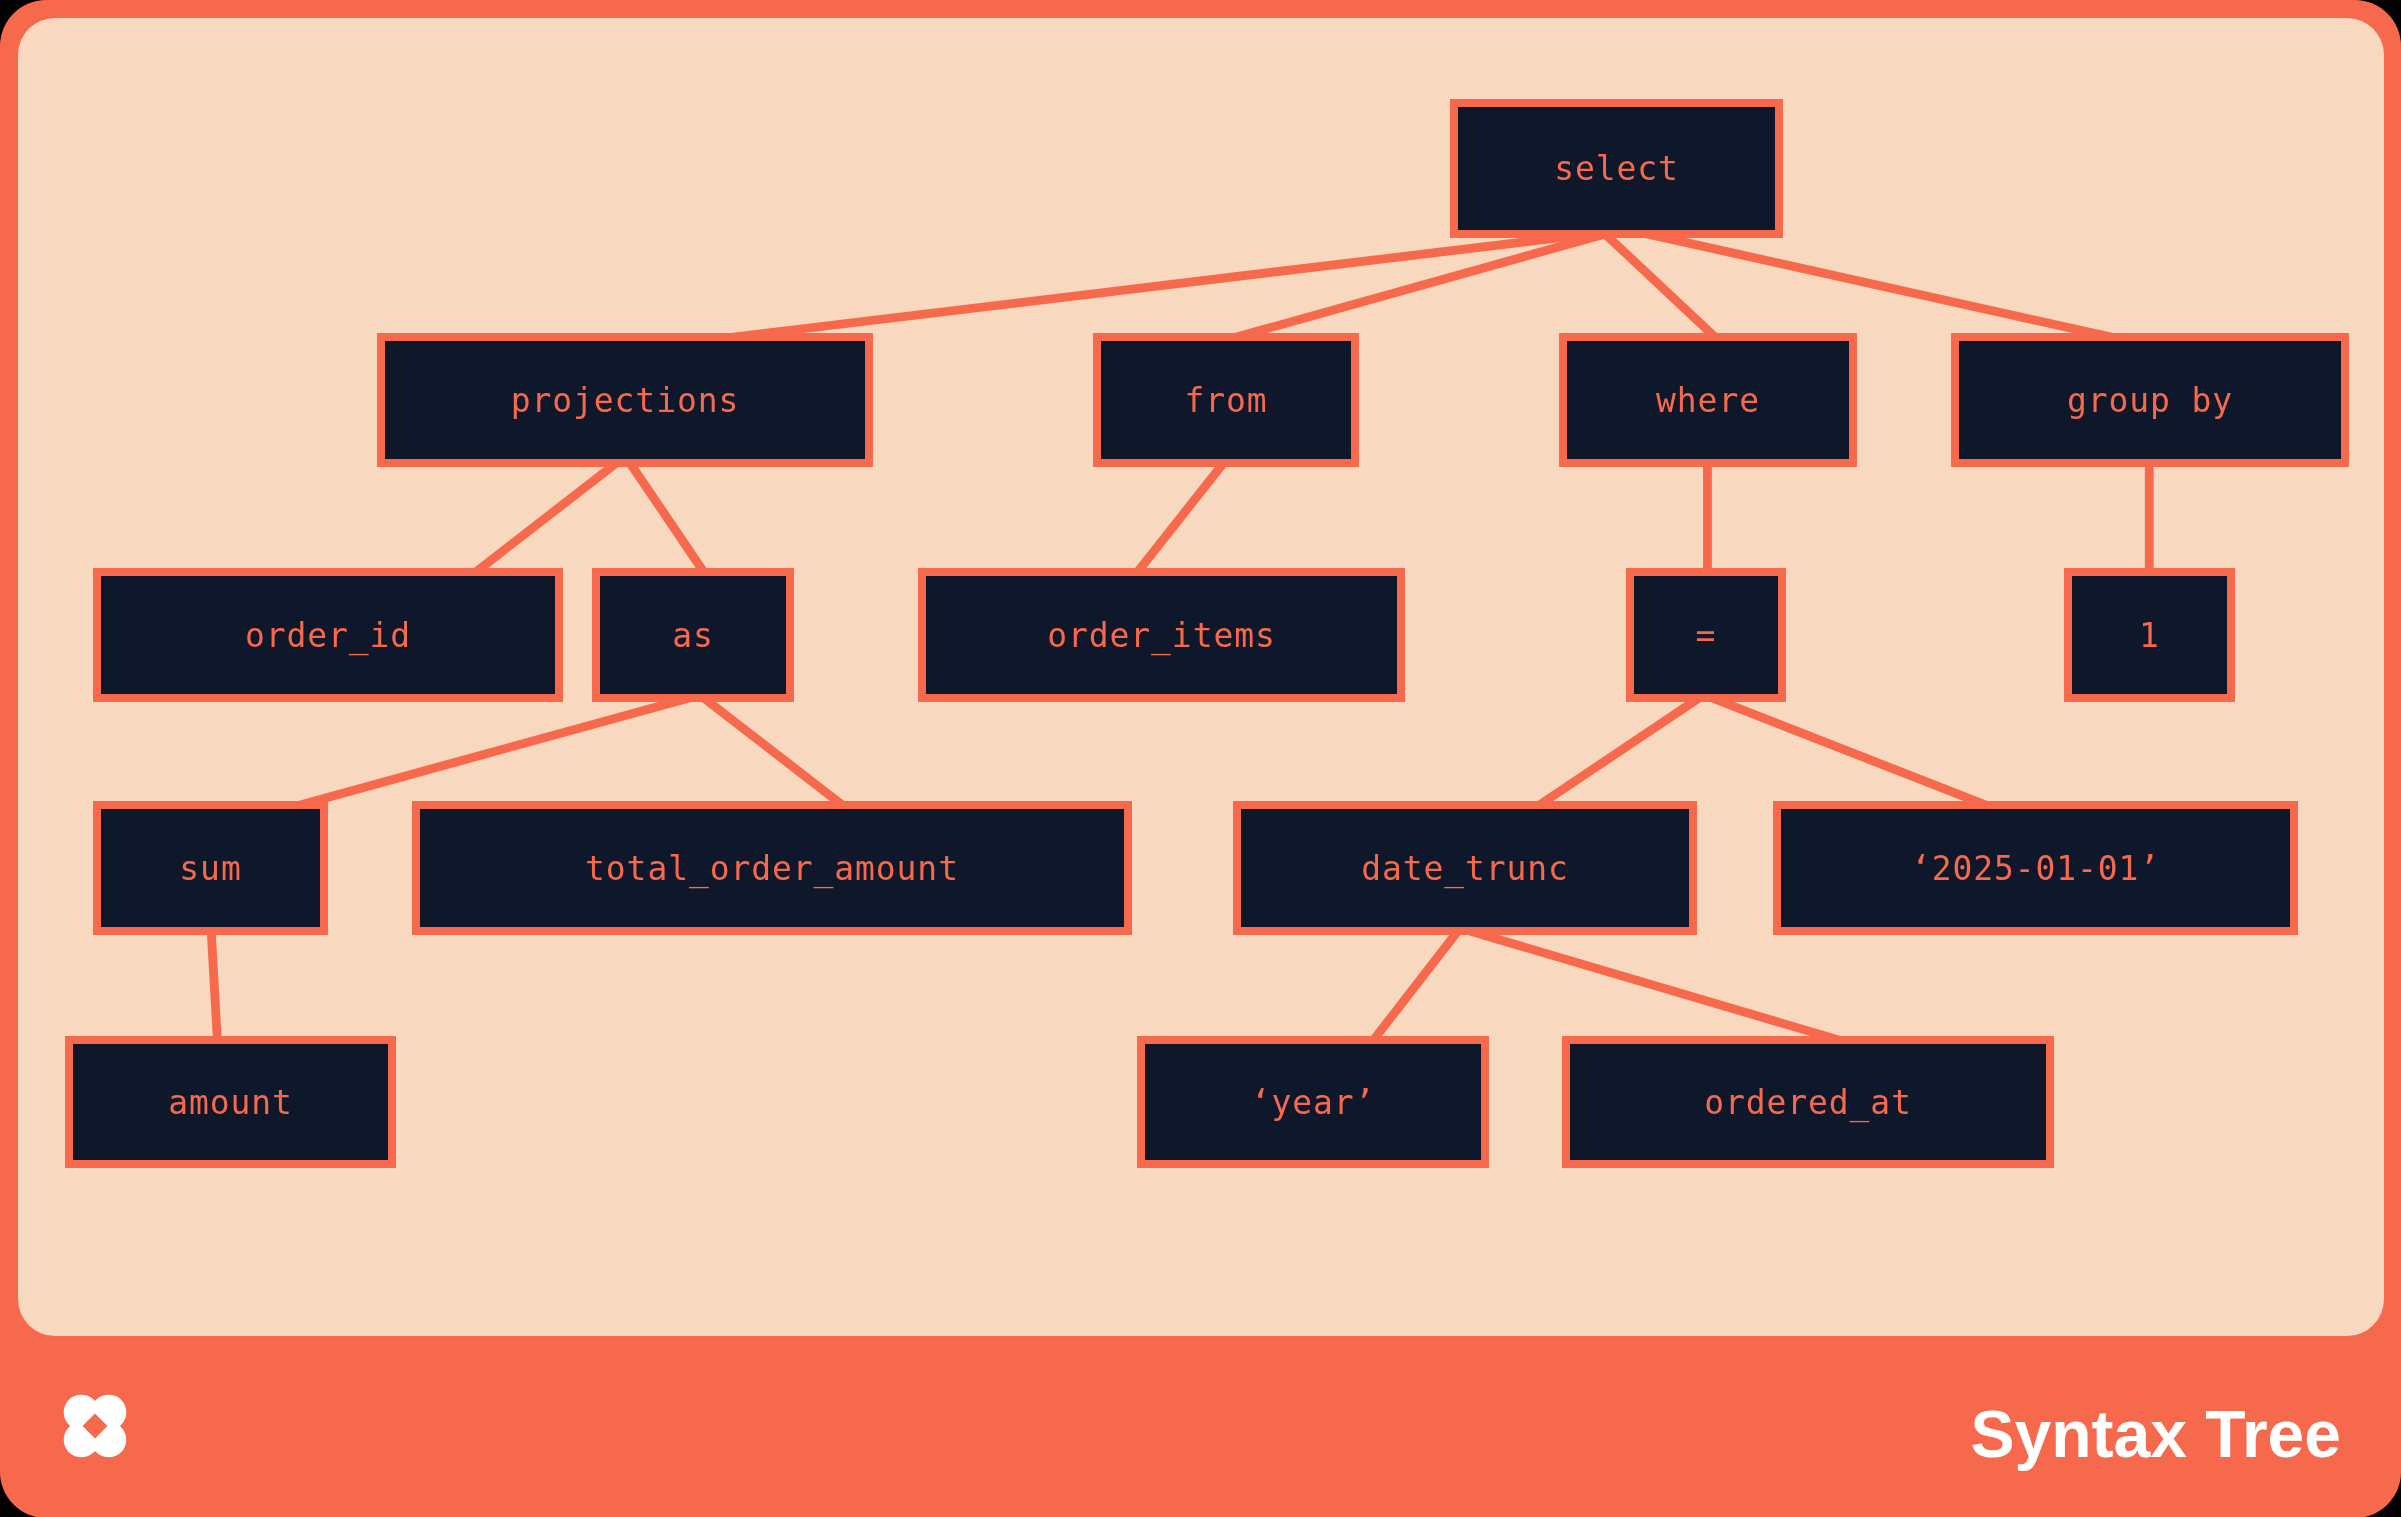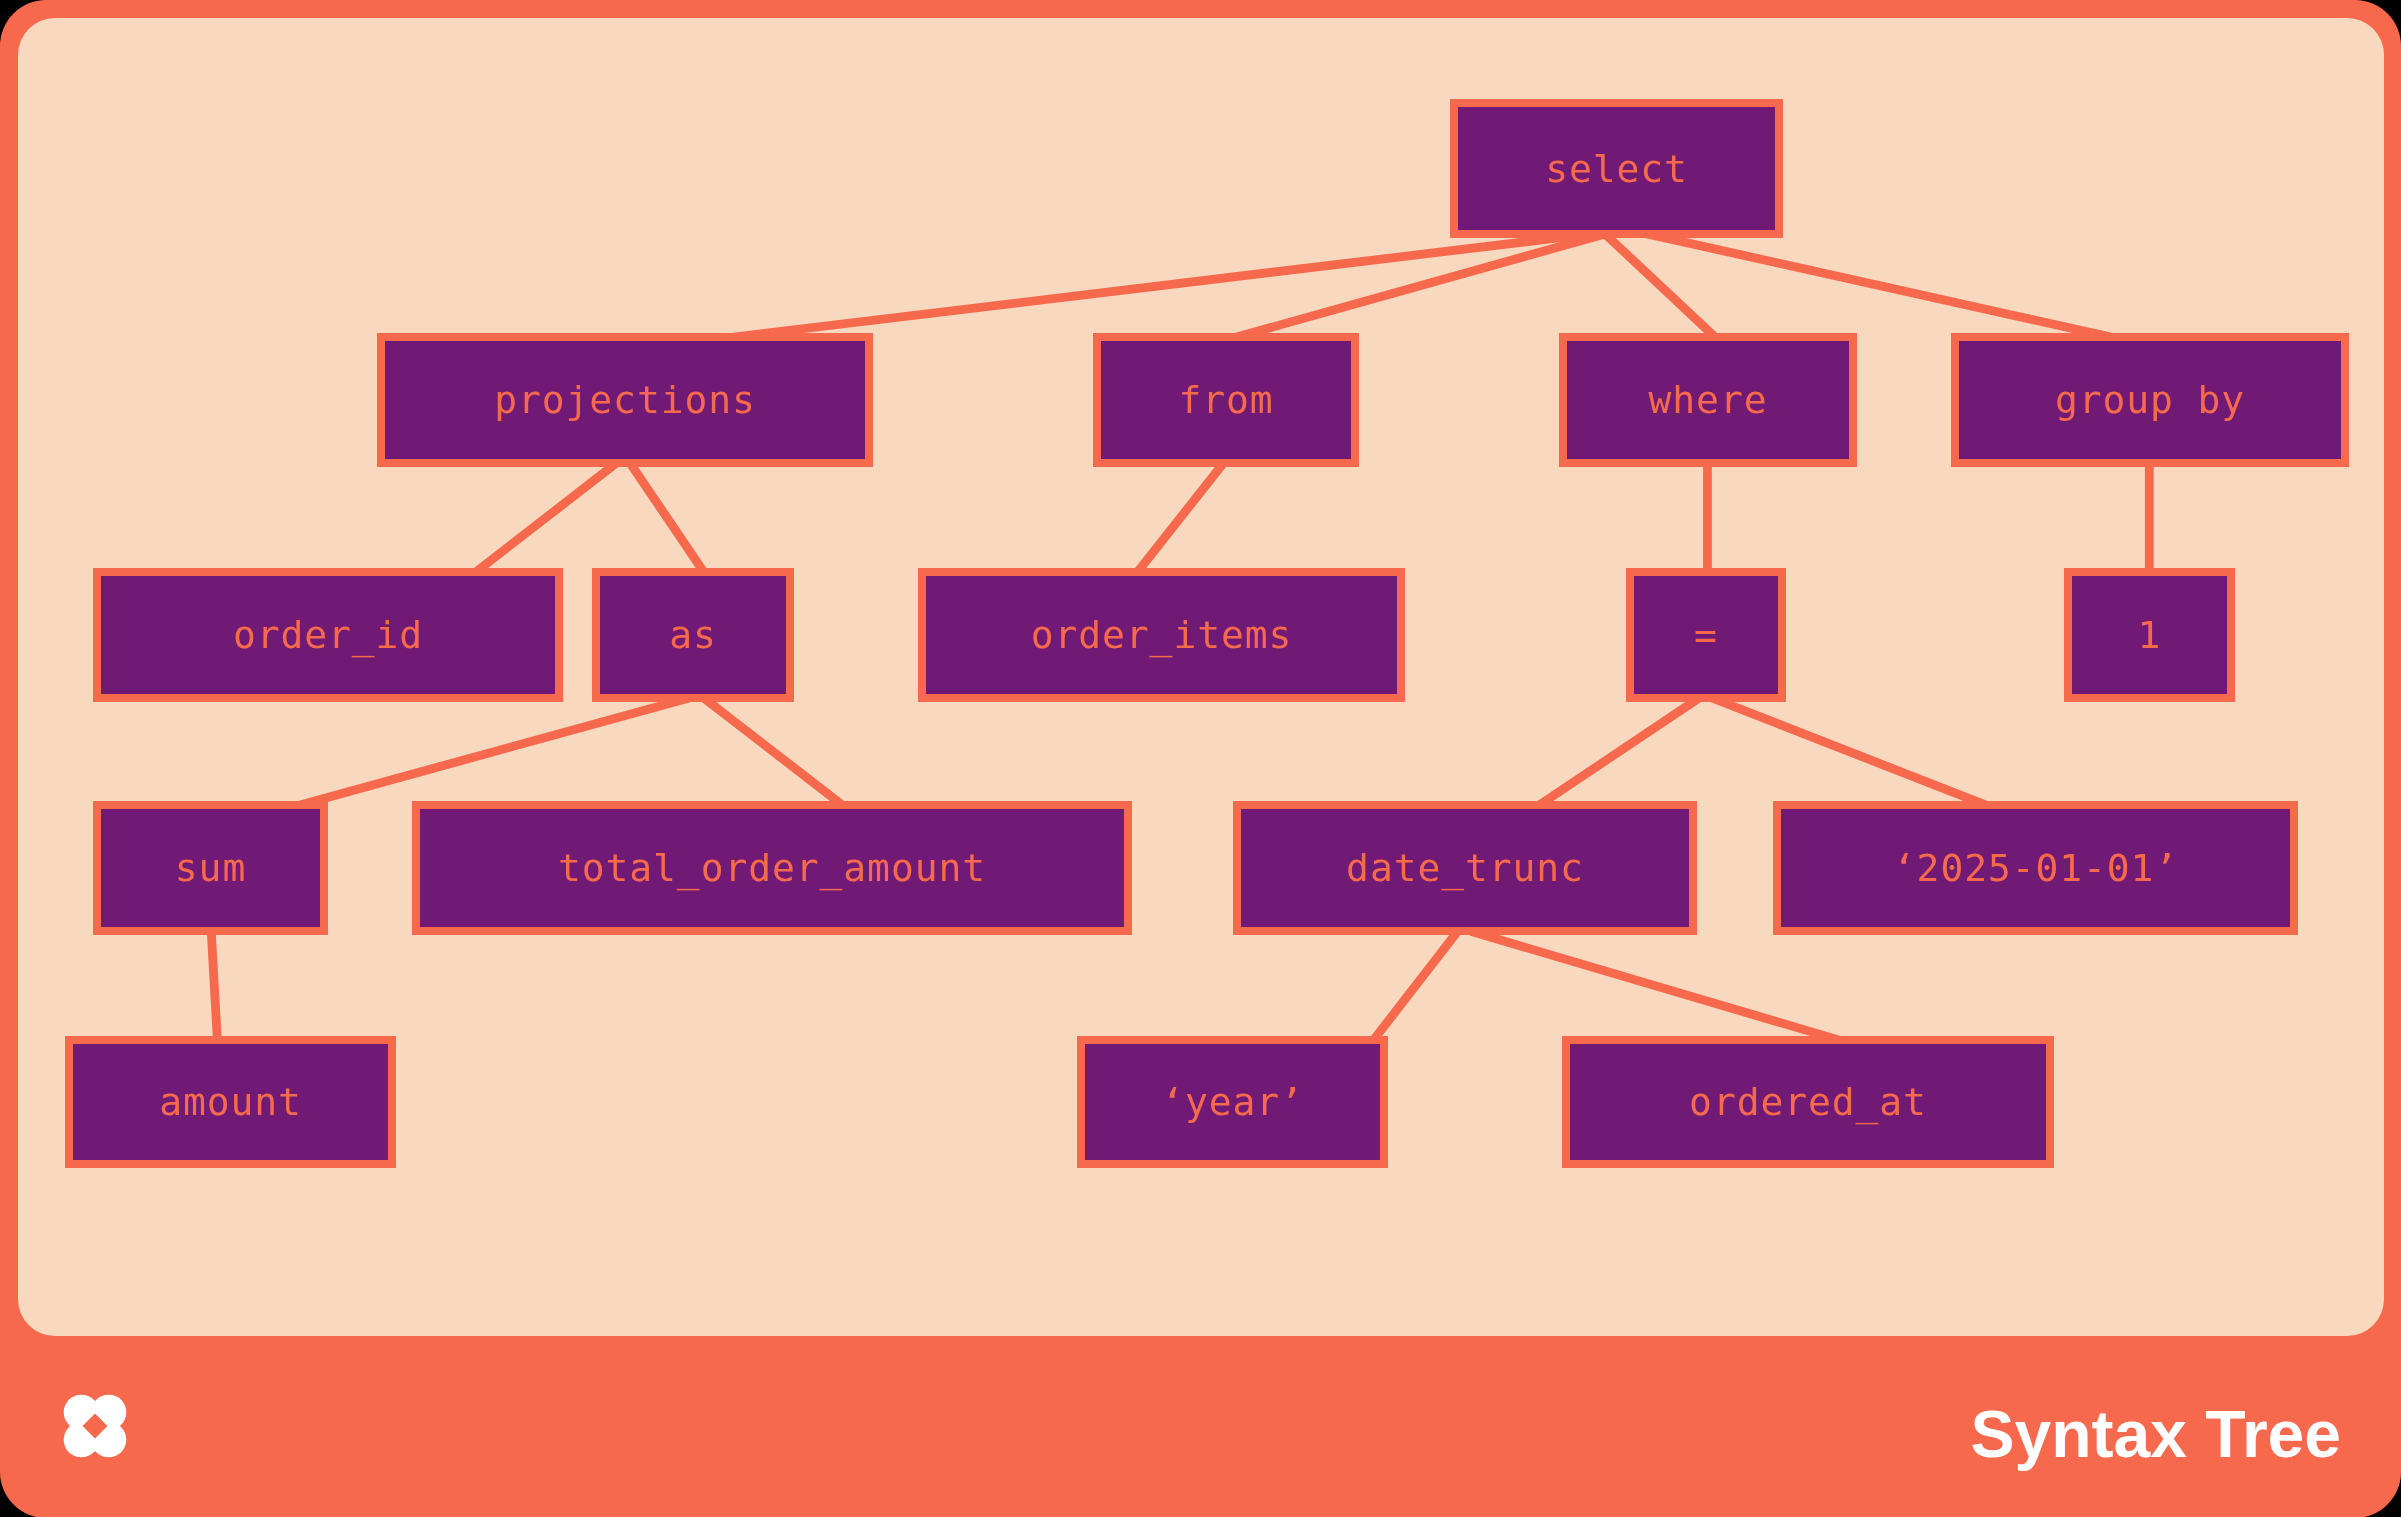--- a/index.html
+++ b/index.html
@@ -3,23 +3,23 @@
 <meta charset="utf-8">
 <style>
   html,body{margin:0;padding:0;background:#000;}
   #canvas{position:relative;width:2401px;height:1518px;overflow:hidden;
           font-family:"DejaVu Sans Mono",monospace;}
   .frame{position:absolute;inset:0;background:#F7694C;border-radius:46px;}
   .card{position:absolute;left:17.6px;top:17.6px;width:2366px;height:1318px;
         background:#F8D8BE;border-radius:37px;}
   svg.edges{position:absolute;left:0;top:0;}
   .edge{stroke:#F7694C;stroke-width:10;stroke-linecap:round;}
-  .node{position:absolute;background:#701a75;border:8.8px solid #F7694C;
+  .node{position:absolute;background:#0f172a;border:8.8px solid #F7694C;
         box-sizing:border-box;display:flex;align-items:center;justify-content:center;
-        color:#F7694C;font-size:38px;letter-spacing:0.9px;white-space:nowrap;}
+        color:#F7694C;font-size:33px;letter-spacing:0.9px;white-space:nowrap;}
   .footer-title{position:absolute;right:60px;top:1396px;color:#FFFFFF;
         font-family:"Liberation Sans",sans-serif;font-weight:700;font-size:66px;}
   .logo{position:absolute;left:51px;top:1382px;width:88px;height:88px;}
 </style>
 </head>
 <body>
 
 <div id="canvas">
   <div class="frame"></div>
   <div class="card"></div>
@@ -55,21 +55,21 @@
   <div class="node" style="left:918px;top:568px;width:487px;height:134px;">order_items</div>
   <div class="node" style="left:1626px;top:568px;width:160px;height:134px;">=</div>
   <div class="node" style="left:2064px;top:568px;width:171px;height:134px;">1</div>
 
   <div class="node" style="left:93px;top:801px;width:235px;height:134px;">sum</div>
   <div class="node" style="left:412px;top:801px;width:720px;height:134px;">total_order_amount</div>
   <div class="node" style="left:1233px;top:801px;width:464px;height:134px;">date_trunc</div>
   <div class="node" style="left:1773px;top:801px;width:525px;height:134px;">‘2025-01-01’</div>
 
   <div class="node" style="left:55px;top:1036px;width:331px;height:132px;margin-left:10px;">amount</div>
-  <div class="node" style="left:1077px;top:1036px;width:311px;height:132px;">‘year’</div>
+  <div class="node" style="left:1137px;top:1036px;width:352px;height:132px;">‘year’</div>
   <div class="node" style="left:1562px;top:1036px;width:492px;height:132px;">ordered_at</div>
 
   <svg class="logo" viewBox="0 0 100 100">
     <g fill="#FFFFFF">
       <rect x="8" y="30" width="84" height="40" rx="20" transform="rotate(45 50 50)"></rect>
       <rect x="8" y="30" width="84" height="40" rx="20" transform="rotate(-45 50 50)"></rect>
     </g>
     <rect x="40" y="40" width="20" height="20" transform="rotate(45 50 50)" fill="#F7694C"></rect>
   </svg>
   <div class="footer-title">Syntax Tree</div>

